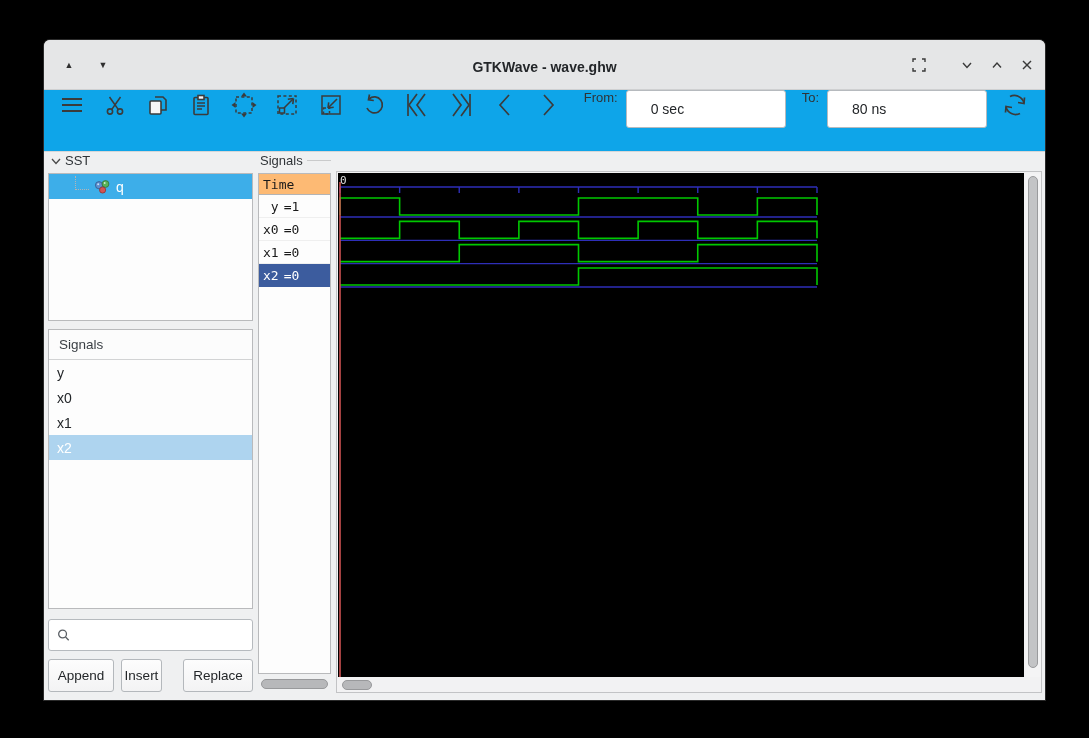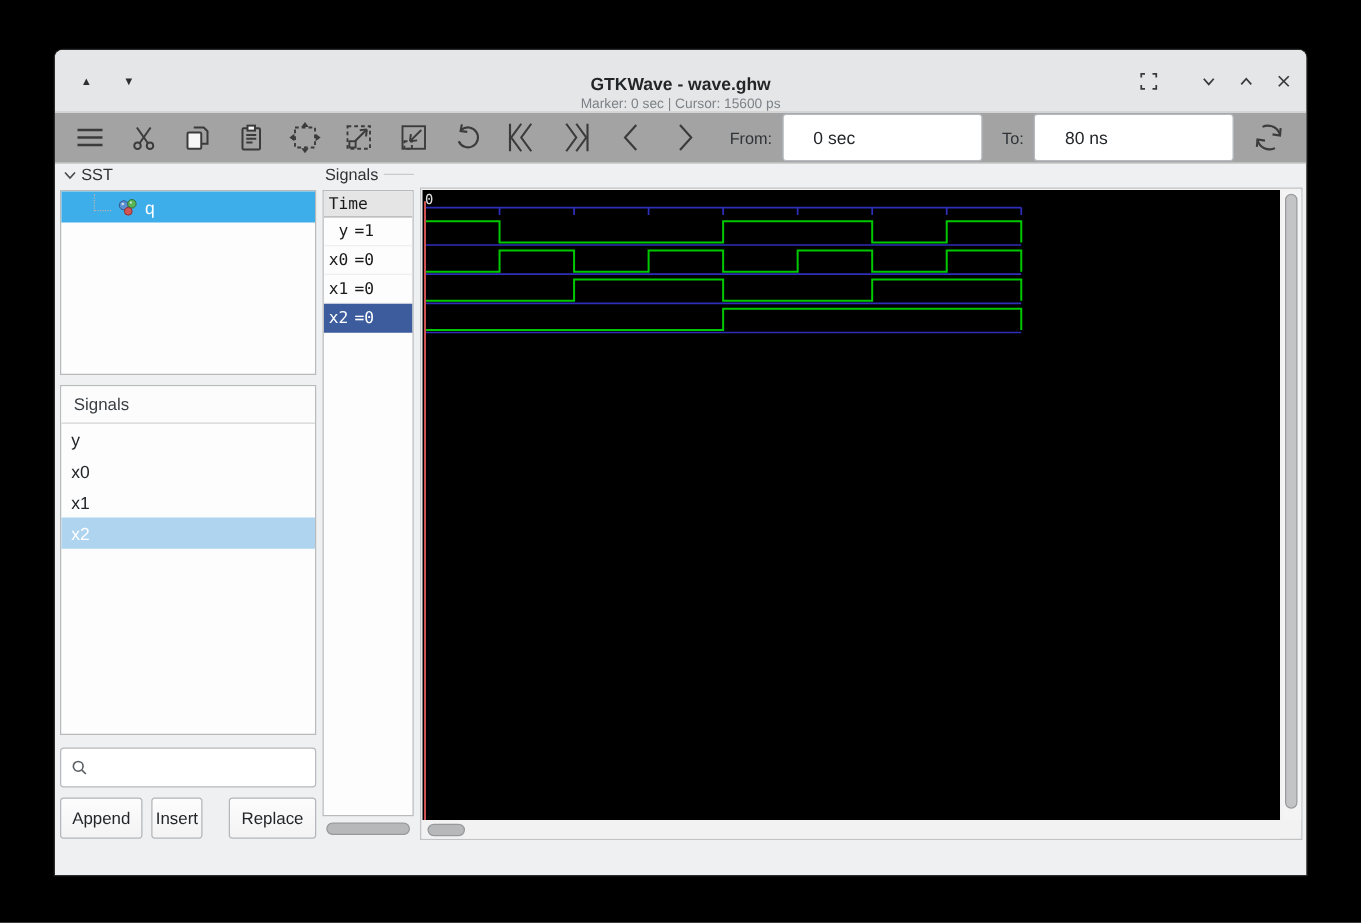--- a/index.html
+++ b/index.html
@@ -11,21 +11,21 @@
 
   
   .titlebar { height:50px; background:#e5e6e7; border-bottom:1px solid #cfd0d1; position:relative; flex:none; }
   .tb-btn { position:absolute; top:0; height:50px; width:26px; display:flex; align-items:center; justify-content:center; cursor:default; color:#3a3a3a; }
   .tb-tri { font-size:9px; color:#2f2f2f; }
   .tb-center { position:absolute; left:0; right:0; top:18px; text-align:center; pointer-events:none; }
   .tb-title { font-size:14px; font-weight:700; color:#232629; line-height:18px; }
   .tb-sub { font-size:11px; color:#7c8287; line-height:15px; }
 
   
-  .toolbar { height:41px; background:#a3a3a3; border-bottom:1px solid #d6d7d8; display:flex; align-items:center; padding-left:14px; flex:none; }
+  .toolbar { height:62px; background:#0ea5e9; border-bottom:1px solid #d6d7d8; display:flex; padding-left:14px; flex:none; }
   .tool { width:28px; height:30px; margin-right:16px; display:flex; align-items:center; justify-content:center; border-radius:3px; }
   .tool svg { display:block; }
   .tb-field-label { font-size:13px; color:#2f3337; margin:0 8px 0 6px; }
   .tb-input { width:160px; height:38px; border:1px solid #b6babe; border-radius:3px; background:#fff; font-size:14px; color:#232629; padding:0 24px; font-family:"Liberation Sans", sans-serif; outline:none; }
 
   
   .main { position:relative; flex:1; }
 
   
   .sst-header { position:absolute; left:6px; top:1px; display:flex; align-items:center; gap:3px; font-size:13px; color:#2f3337; }
@@ -43,21 +43,21 @@
 
   .search-wrap { position:absolute; left:4px; top:467px; width:205px; height:32px; background:#fff; border:1px solid #b6babe; border-radius:3px; display:flex; align-items:center; padding-left:8px; }
   .search-wrap input { border:none; outline:none; flex:1; height:100%; font-size:13px; background:transparent; margin-left:6px; }
 
   .btn { position:absolute; top:507px; height:33px; background:linear-gradient(#fdfdfd,#f3f3f4); border:1px solid #b4b8bc; border-radius:3px; font-size:13.5px; color:#232629; display:flex; align-items:center; justify-content:center; font-family:"Liberation Sans", sans-serif; }
 
   
   .frame-label { position:absolute; top:1px; display:flex; align-items:center; font-size:13px; color:#2f3337; }
   .frame-label .rule { height:1px; background:#c9cacb; margin-left:4px; }
   .sigcol-box { left:214px; top:21px; width:73px; height:501px; overflow:hidden; background:#fdfdfd; border:1px solid #b9babc; position:absolute; }
-  .time-header { height:21px; background:#e5e5e5; border-bottom:1px solid #b3b4b6; font-family:"DejaVu Sans Mono", monospace; font-size:13px; color:#1a1a1a; display:flex; align-items:center; padding-left:4px; }
+  .time-header { height:21px; background:#fdba74; border-bottom:1px solid #b3b4b6; font-family:"DejaVu Sans Mono", monospace; font-size:13px; color:#1a1a1a; display:flex; align-items:center; padding-left:4px; }
   .sig-row { height:23px; display:flex; align-items:center; font-family:"DejaVu Sans Mono", monospace; font-size:13px; color:#1a1a1a; padding-left:4px; border-bottom:1px solid #efefef; }
   .sig-row.sel { background:#3c5c9e; color:#fff; border-bottom-color:#3c5c9e; }
   .sig-name { display:inline-block; width:2ch; text-align:right; white-space:pre; }
   .sig-val { margin-left:5px; white-space:pre; }
 
   
   .hsb { position:absolute; height:13px; background:#eff0f1; }
   .hsb .thumb { position:absolute; top:1px; height:10px; background:#b7b8ba; border:1px solid #98999b; border-radius:5px; }
   .vsb { position:absolute; width:15px; background:#f4f4f5; }
   .vsb .thumb { position:absolute; left:2px; width:10px; background:#c3c4c6; border:1px solid #9a9b9d; border-radius:5px; }
@@ -74,21 +74,20 @@
 
   <div class="titlebar">
     <div class="tb-btn" style="left:12px">
         <span class="tb-tri">▲</span>
       </div>
     <div class="tb-btn" style="left:46px">
         <span class="tb-tri">▼</span>
       </div>
     <div class="tb-center">
       <div class="tb-title">GTKWave - wave.ghw</div>
-      <div class="tb-sub">Marker: 0 sec  |  Cursor: 15600 ps</div>
     </div>
     <div class="tb-btn" style="left:862px">
       <svg width="16" height="16" viewBox="0 0 16 16">
           <g stroke="#3a3a3a" stroke-width="1.4" fill="none">
             <path d="M2,5 V2 H5"></path>
             <path d="M11,2 H14 V5"></path>
             <path d="M14,11 V14 H11"></path>
             <path d="M5,14 H2 V11"></path>
           </g>
         </svg>

